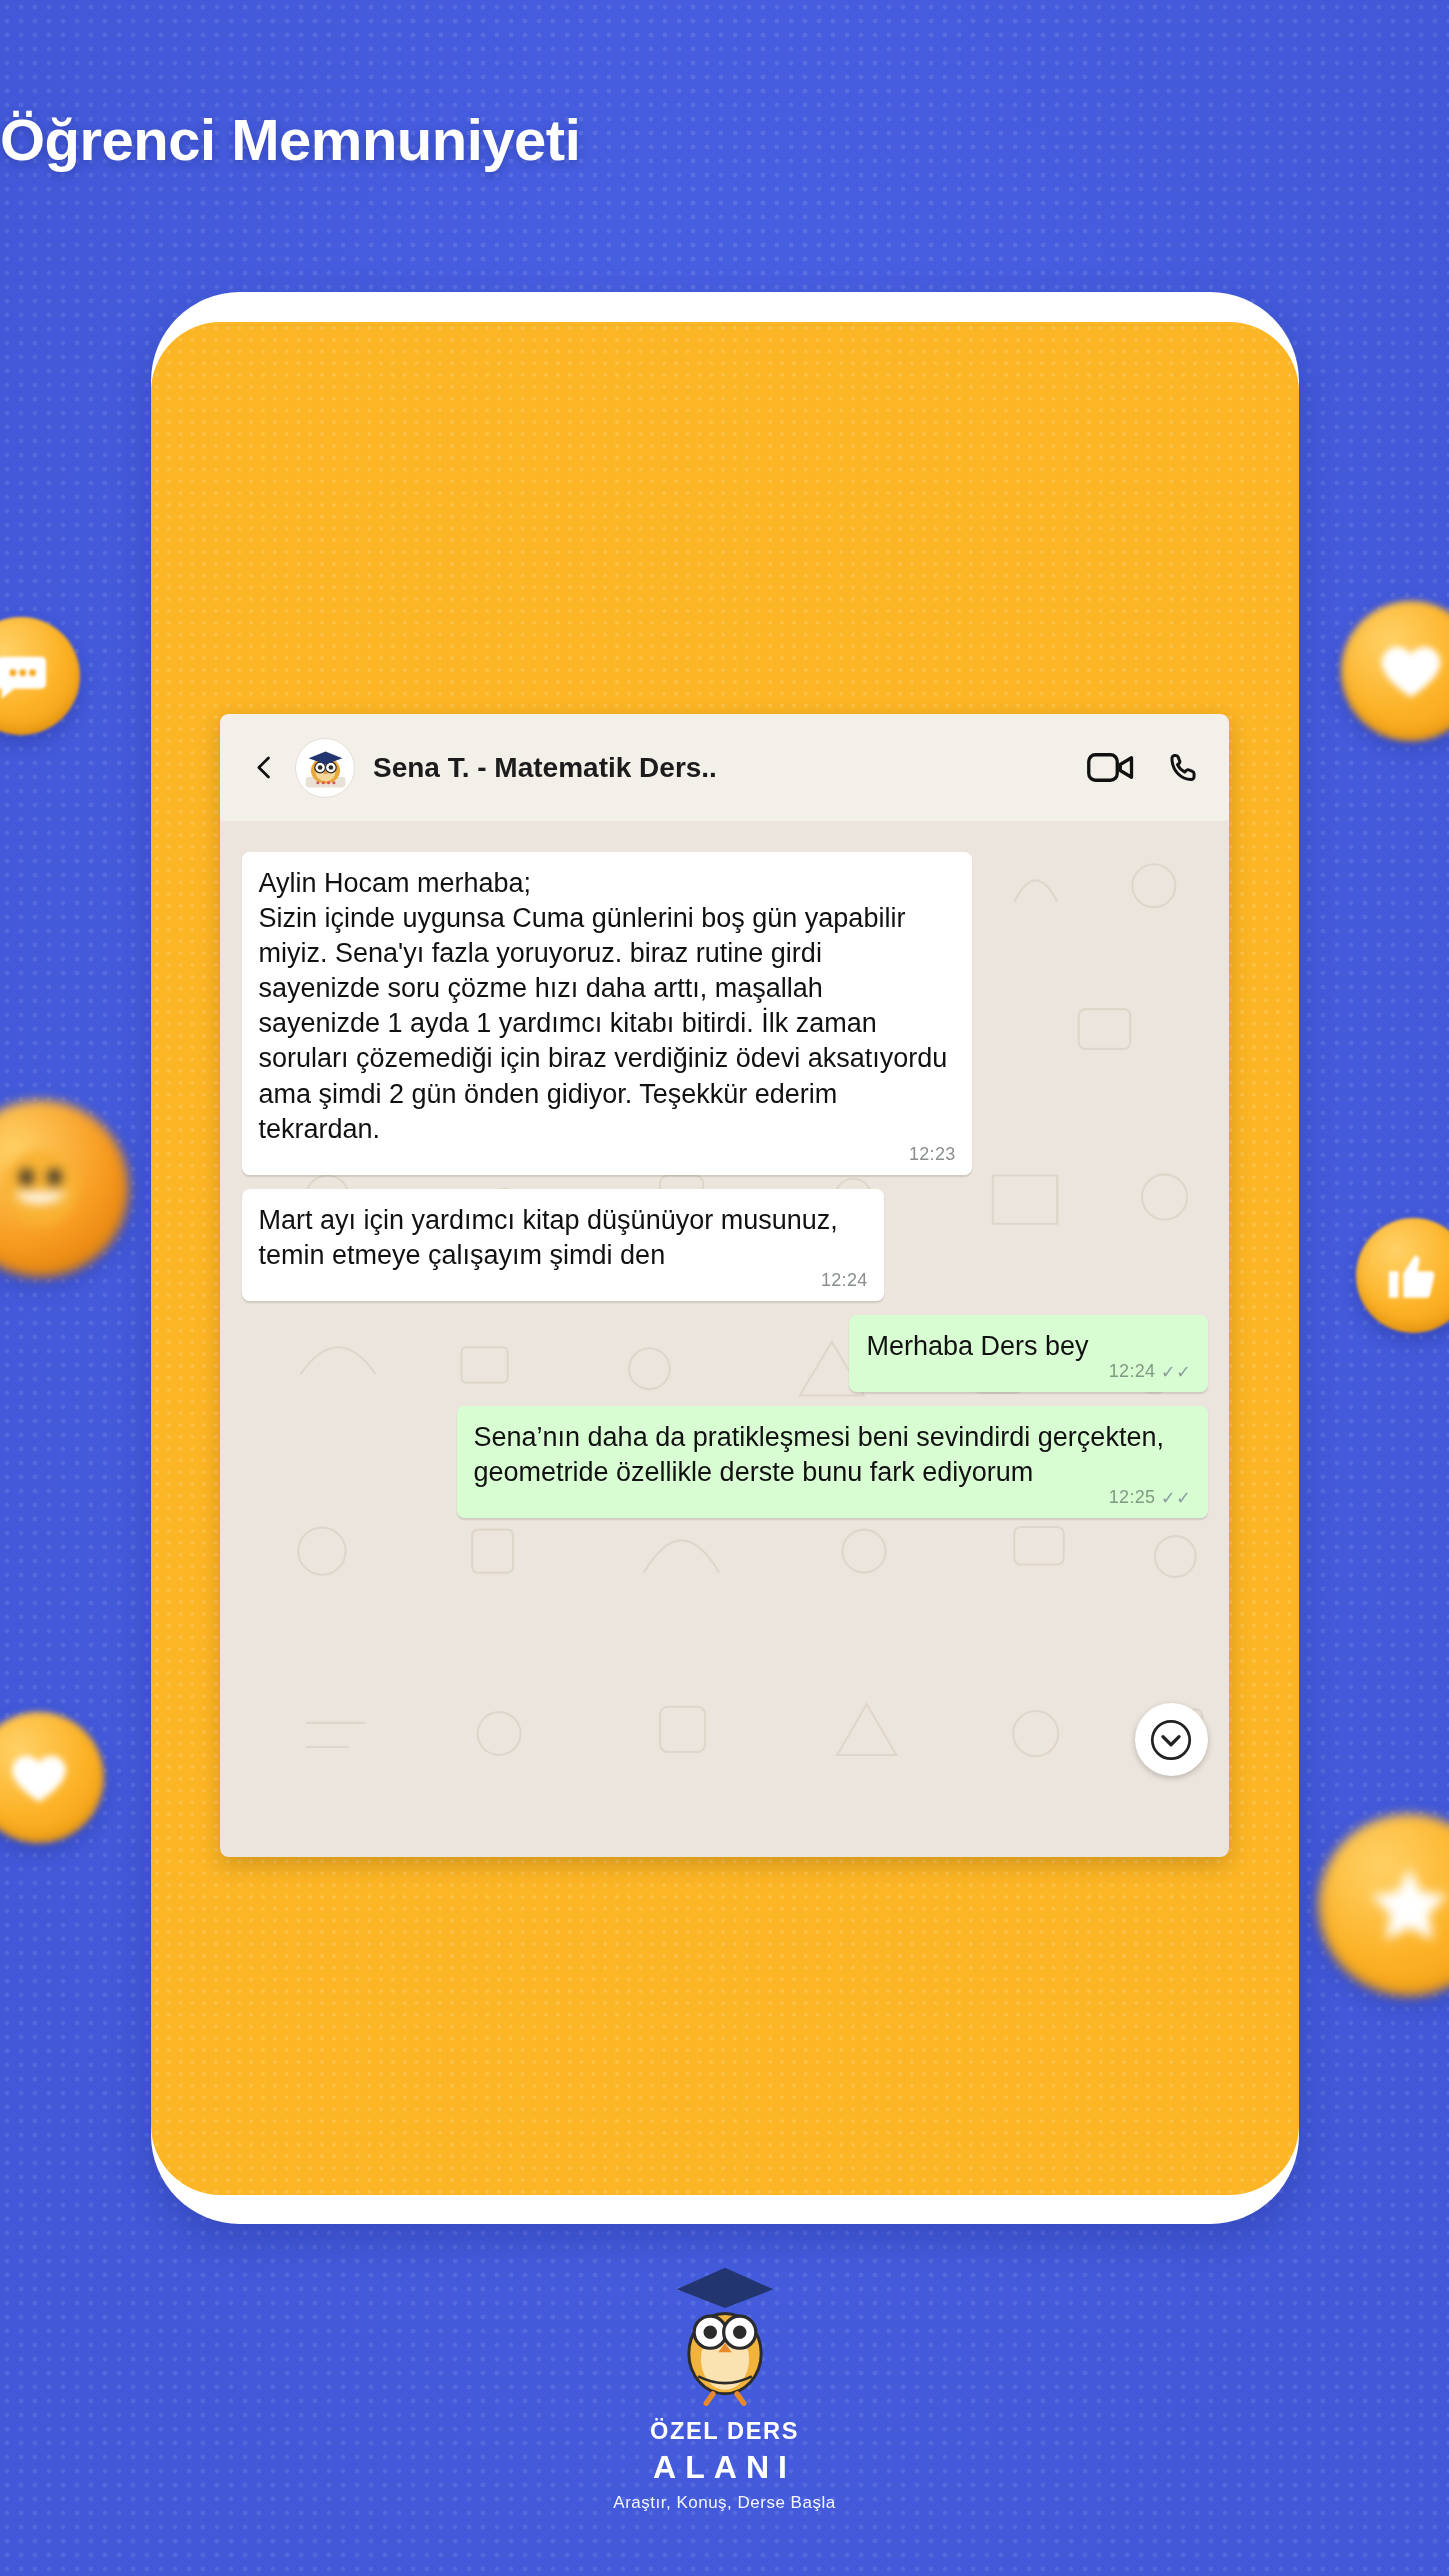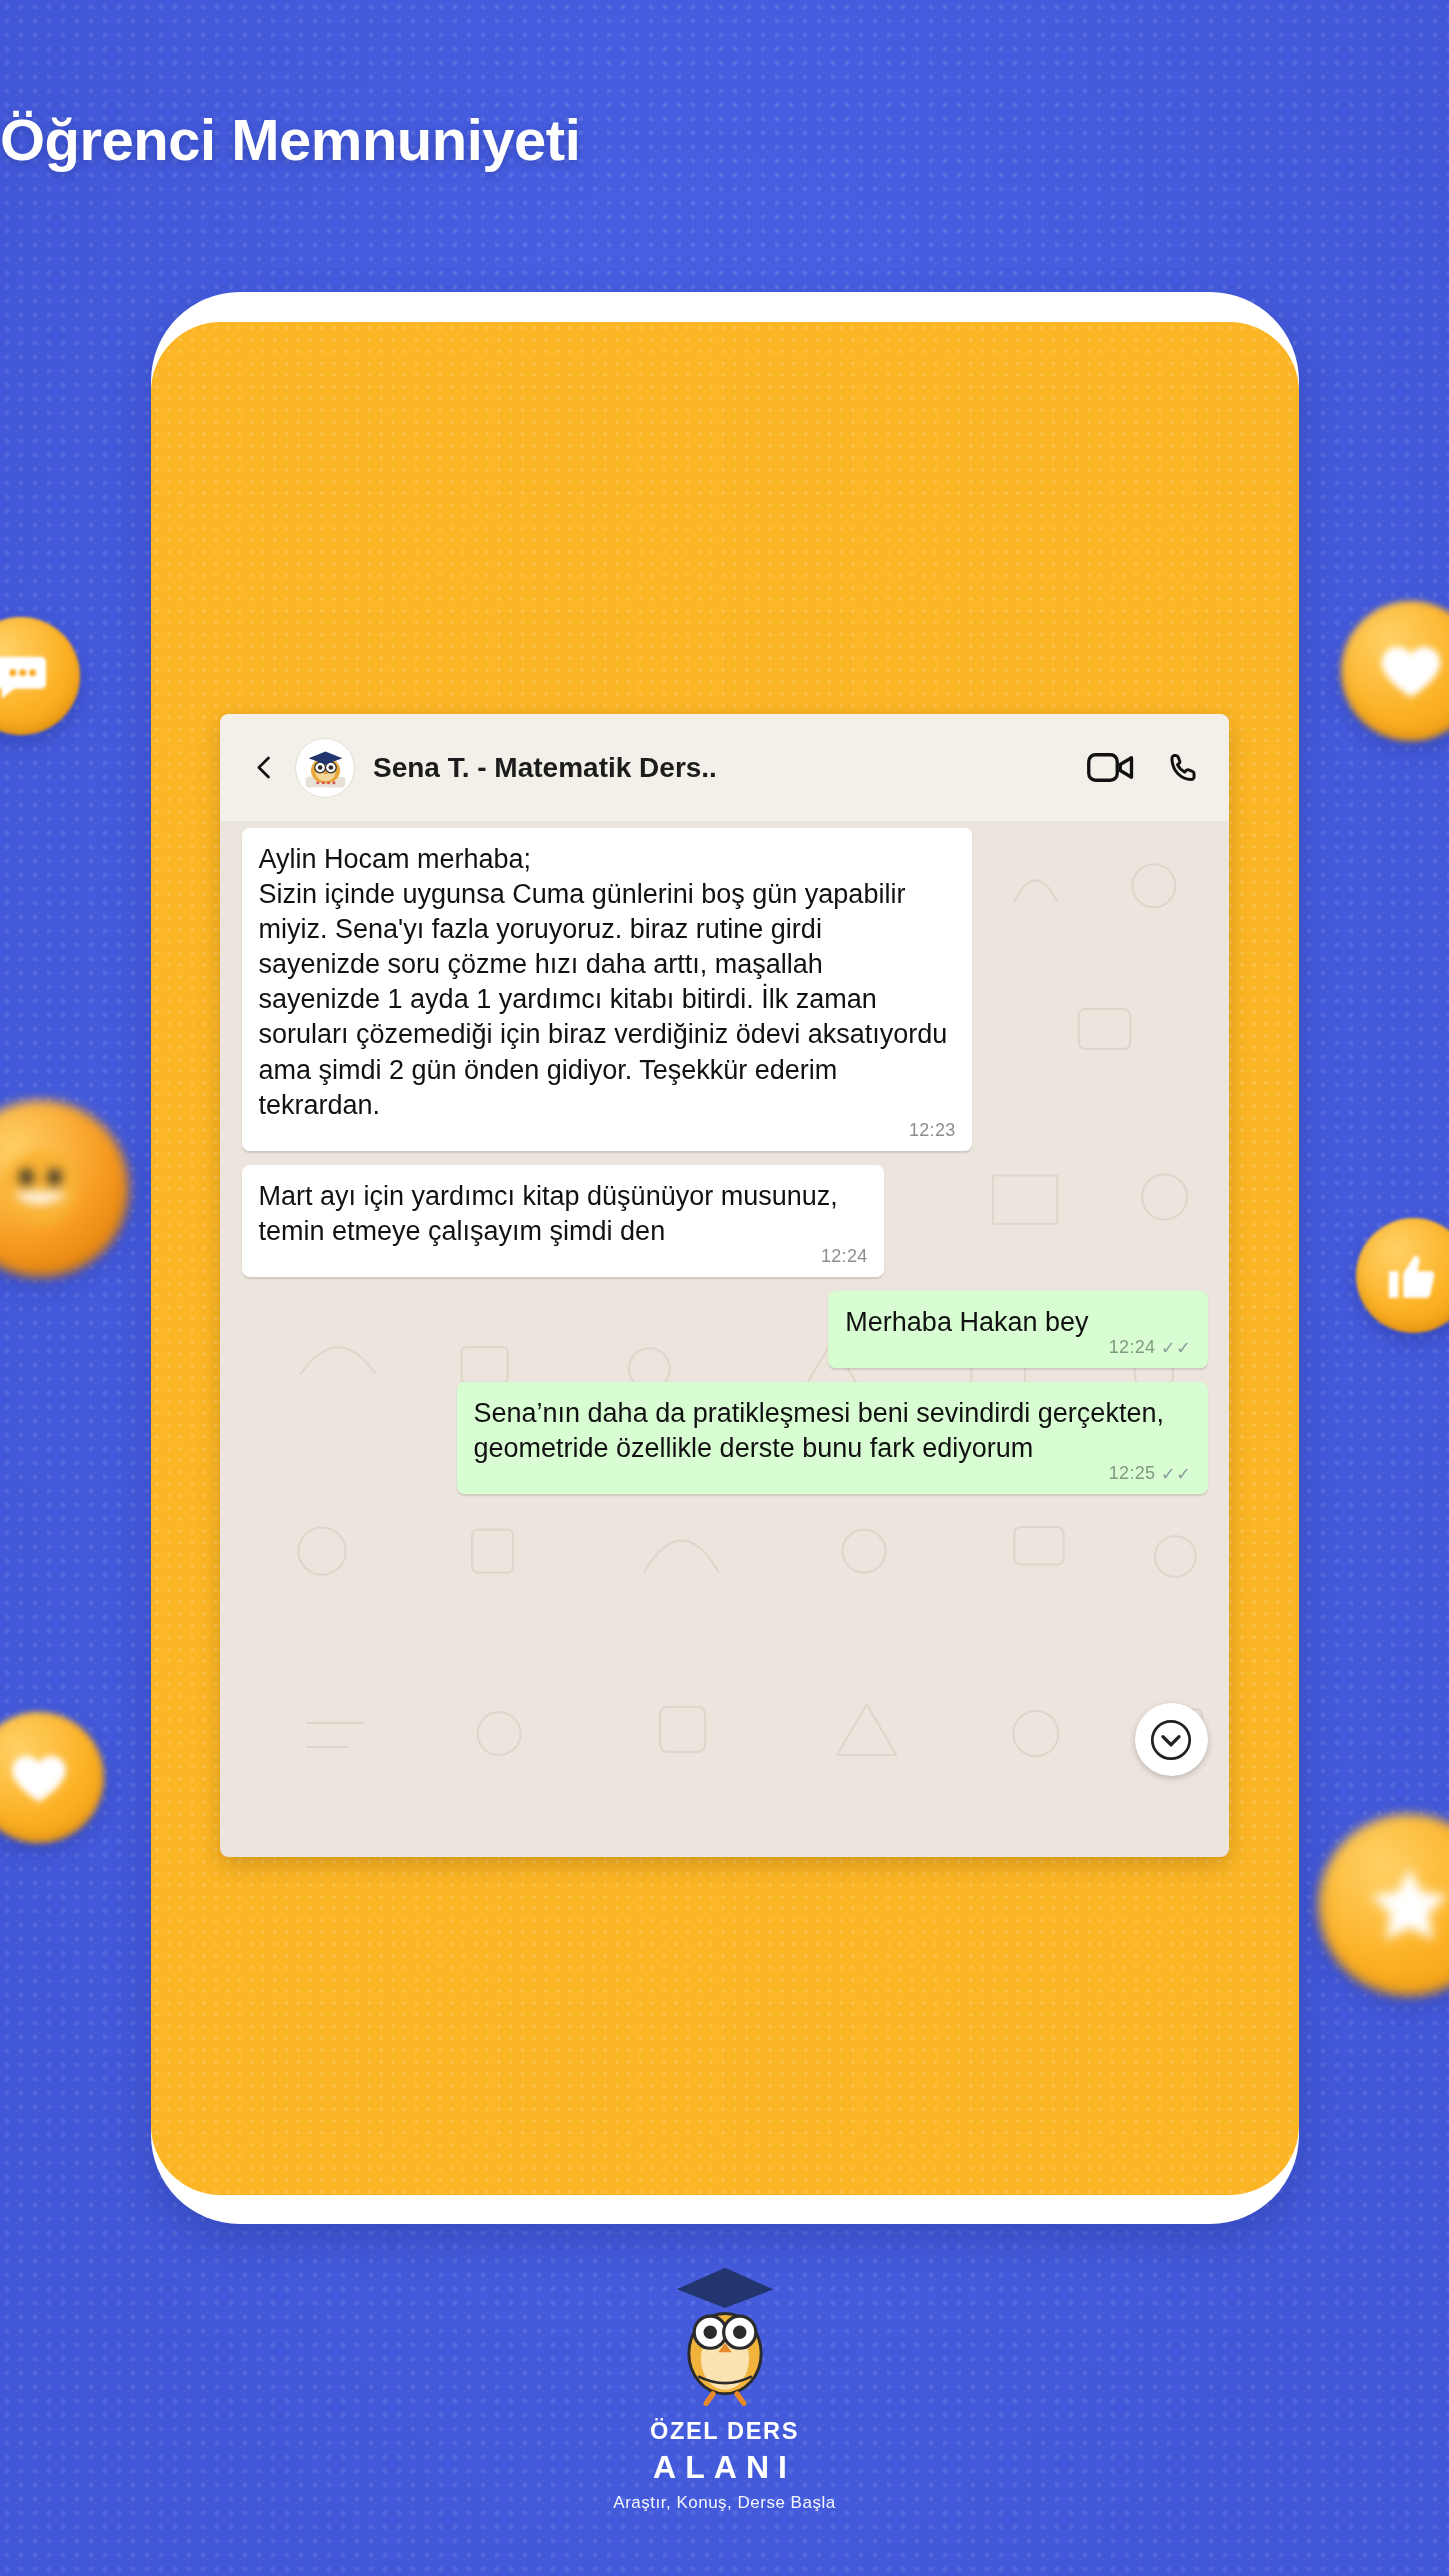--- a/index.html
+++ b/index.html
@@ -138,21 +138,21 @@
   .header-action {
     flex: 0 0 auto;
     margin-left: 32px;
     display: flex; align-items: center; justify-content: center;
   }
 
   
   #messages {
     position: absolute;
     left: 0;
-    top: 100px;
+    top: 124px;
     width: 100%;
     bottom: 0;
     z-index: 4;
     padding: 14px 21.5px 0 21.5px;
     box-sizing: border-box;
   }
   .bubble {
     position: relative;
     border-radius: 7.5px;
     padding: 14px 17px 28px 17px;
@@ -405,21 +405,21 @@
 Sizin içinde uygunsa Cuma günlerini boş gün yapabilir miyiz. Sena'yı fazla yoruyoruz. biraz rutine girdi sayenizde soru çözme hızı daha arttı, maşallah sayenizde 1 ayda 1 yardımcı kitabı bitirdi. İlk zaman soruları çözemediği için biraz verdiğiniz ödevi aksatıyordu ama şimdi 2 gün önden gidiyor. Teşekkür ederim tekrardan.</span>
       <span class="time">12:23</span>
     </div>
 
     <div class="bubble in" style="max-width:698px; width:642px;">
       <span class="text">Mart ayı için yardımcı kitap düşünüyor musunuz, temin etmeye çalışayım şimdi den</span>
       <span class="time">12:24</span>
     </div>
 
     <div class="bubble out inline-time" style="max-width:537px;">
-      <span class="text">Merhaba Hakan bey</span>
+      <span class="text">Merhaba Ders bey</span>
       <span class="time"><span>12:24</span><span class="ticks">✓✓</span></span>
     </div>
 
     <div class="bubble out" style="max-width:751px; width:751px;">
       <span class="text">Sena’nın daha da pratikleşmesi beni sevindirdi gerçekten, geometride özellikle derste bunu fark ediyorum</span>
       <span class="time"><span>12:25</span><span class="ticks">✓✓</span></span>
     </div>
 
   </div>
 

